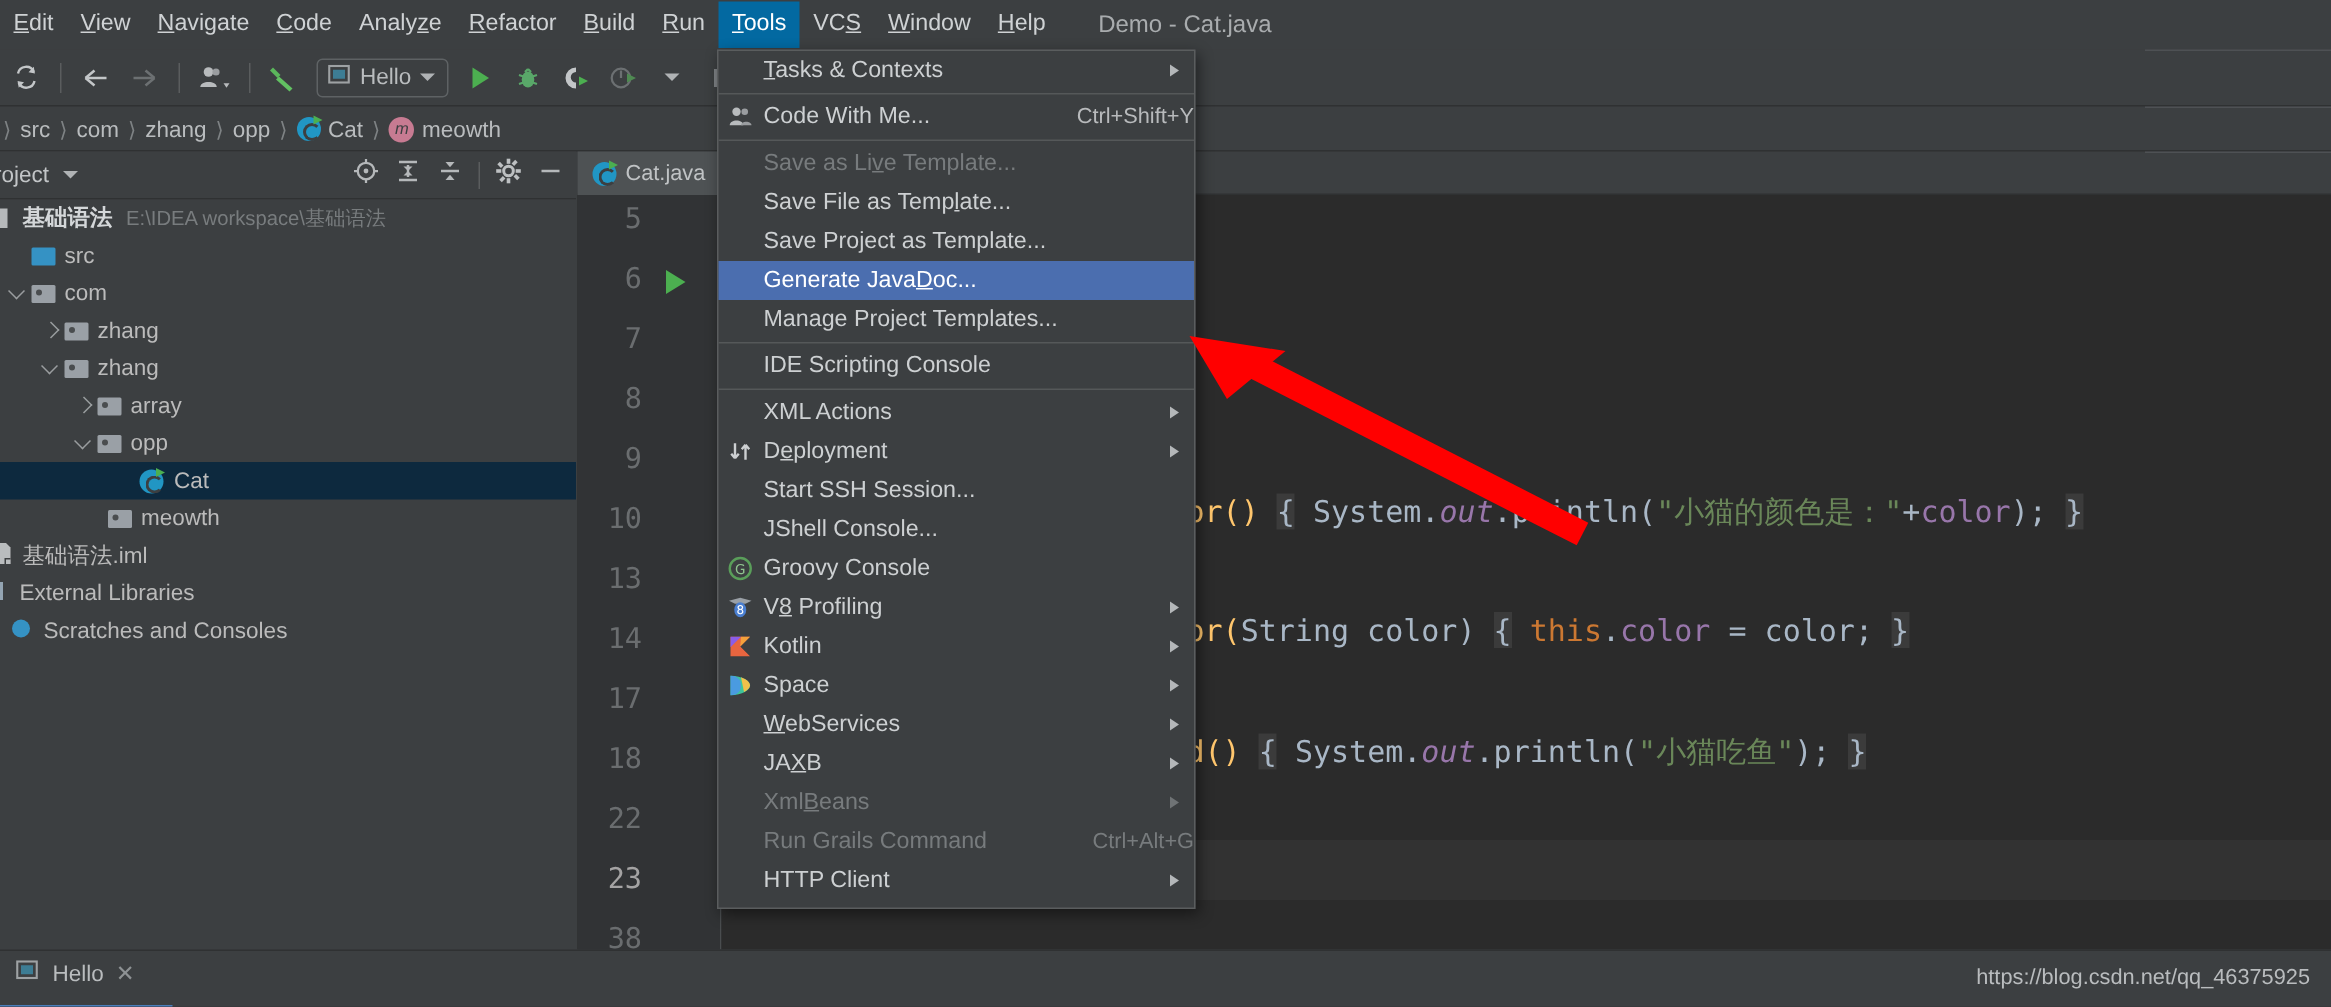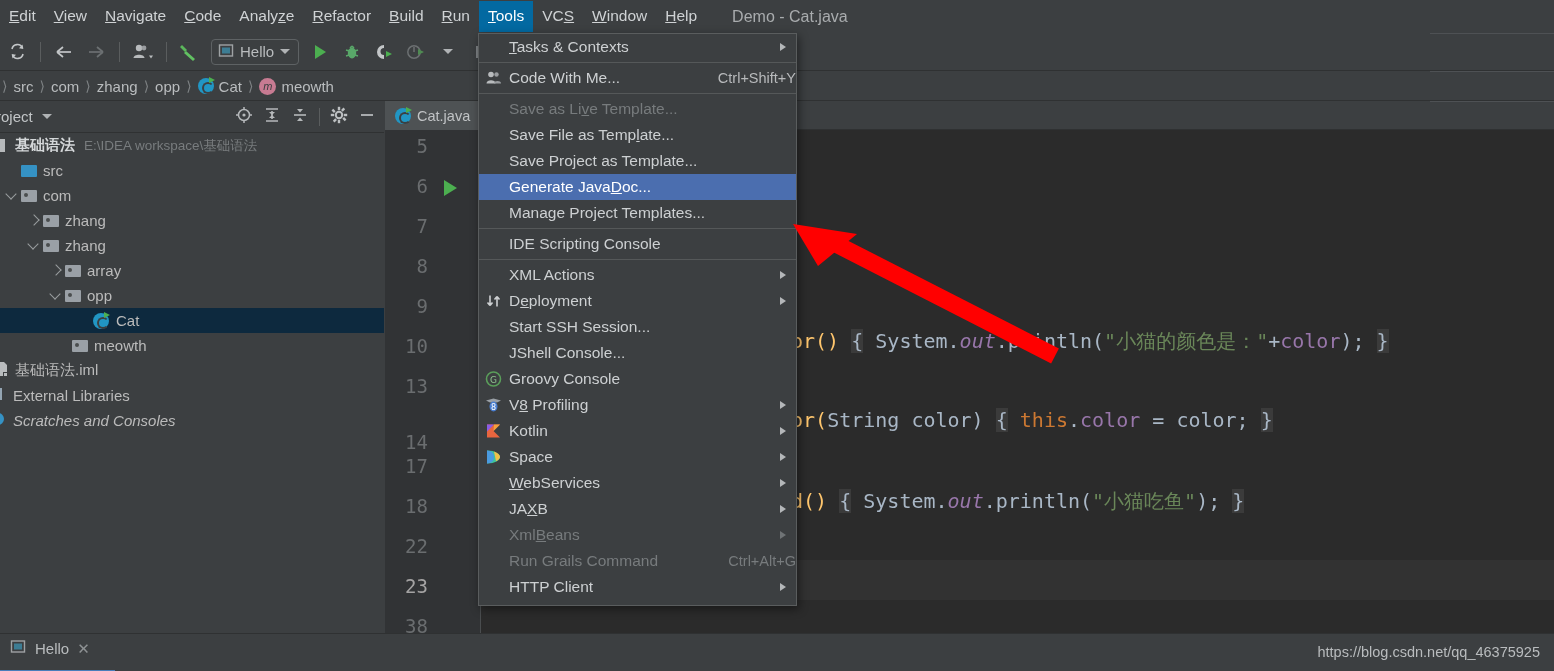--- a/index.html
+++ b/index.html
@@ -471,21 +471,21 @@
     <div class="tnode" style="padding-left:0px;">
       <span style="margin-left:-8px;margin-right:5px;">
         <svg width="16" height="16" viewBox="0 0 16 16">
             <rect x="1" y="2" width="4" height="12" fill="#7a8b99"></rect>
             <rect x="6" y="2" width="4" height="12" fill="#93a4b2"></rect>
           </svg>
       </span>
       <span>External Libraries</span>
     </div>
 
-    <div class="tnode" style="padding-left:0px;font-style:italic;">
+    <div class="tnode" style="padding-left:16px;">
       <span style="margin-left:-8px;margin-right:5px;">
         <svg width="16" height="16" viewBox="0 0 16 16">
             <circle cx="6" cy="8" r="6" fill="#3592c4"></circle>
           </svg>
       </span>
       <span>Scratches and Consoles</span>
     </div>
   </div>
 
   <div class="editor-area"></div>
@@ -498,21 +498,21 @@
   </div>
 
   <div class="gutter">
     <div class="lnum" style="top:5px;">5</div>
     <div class="lnum" style="top:45px;">6</div>
     <div class="lnum" style="top:85px;">7</div>
     <div class="lnum" style="top:125px;">8</div>
     <div class="lnum" style="top:165px;">9</div>
     <div class="lnum" style="top:205px;">10</div>
     <div class="lnum" style="top:245px;">13</div>
-    <div class="lnum" style="top:301px;">14</div>
+    <div class="lnum" style="top:285px;">14</div>
     <div class="lnum" style="top:325px;">17</div>
     <div class="lnum" style="top:365px;">18</div>
     <div class="lnum" style="top:405px;">22</div>
     <div class="lnum cur" style="top:445px;">23</div>
     <div class="lnum" style="top:485px;">38</div>
 
     <div style="position:absolute;left:55px;top:48px;">
       <svg width="20" height="20" viewBox="0 0 20 20">
           <path d="M4 2 L17 10 L4 18 Z" fill="#4caf50"></path>
         </svg>

